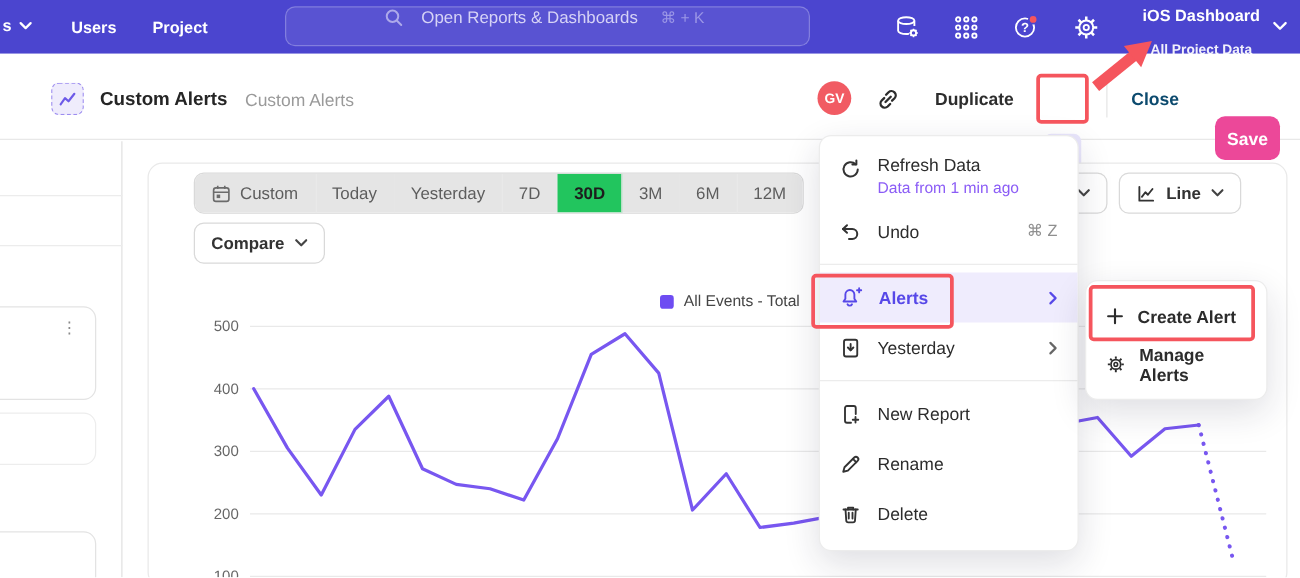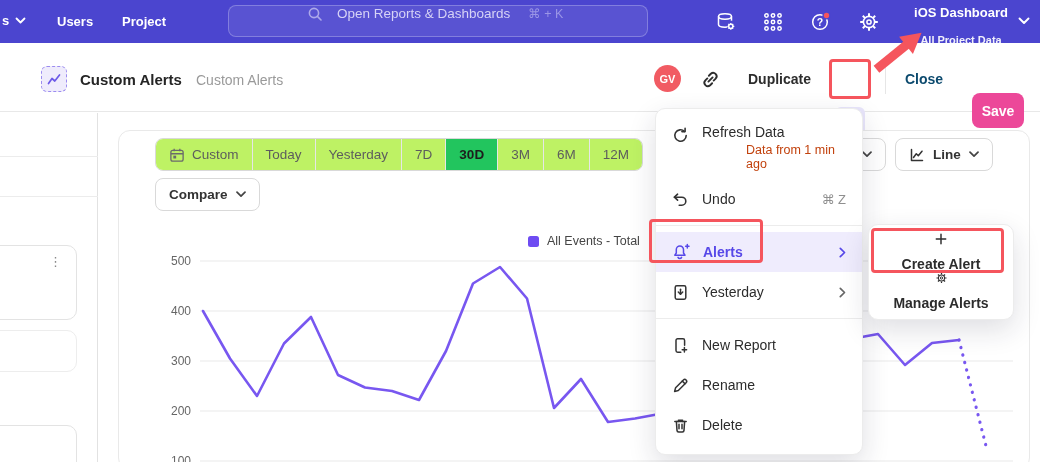--- a/index.html
+++ b/index.html
@@ -38,21 +38,21 @@
   .sidebar { position:absolute; left:0; top:113px; width:98px; height:349px; background:#fff; border-right:1px solid #e2e2e2; }
   .sb-row { position:absolute; left:0; width:98px; border-bottom:1px solid #ececec; }
   .sb-card { position:absolute; left:-22px; background:#fff; border:1px solid #e3e3e3; border-radius:10px; }
   .sb-kebab { position:absolute; right:14px; top:12px; color:#8a8a8a; font-size:13px; letter-spacing:0; line-height:.65; }
 
   
   .main-card { position:absolute; left:118px; top:130px; width:912px; height:340px; background:#fff; border:1px solid #e9e9e9; border-radius:12px; }
 
   
   .seg { position:absolute; left:155px; top:138px; height:33px; display:flex; border:1px solid #d9d9d9; border-radius:8px; background:#fff; overflow:hidden; }
-  .seg-cell { display:flex; align-items:center; justify-content:center; gap:7px; padding:0 13px; font-size:13.5px; color:#5d5d5d; border-right:1px solid #e6e6e6; background:#bef264; }
+  .seg-cell { display:flex; align-items:center; justify-content:center; gap:7px; padding:0 13px; font-size:13.5px; color:#5d5d5d; border-right:1px solid #e6e6e6; background:#e5e5e5; }
   .seg-cell:last-child { border-right:none; }
   .seg-cell.active { background:#22c55e; color:#1d1d1d; font-weight:700; }
   .btn { display:flex; align-items:center; gap:8px; border:1px solid #d9d9d9; border-radius:8px; background:#fff; font-size:13.5px; font-weight:600; color:#333; padding:0 13px; height:33px; }
   .compare-btn { position:absolute; left:155px; top:178px; }
   .linetype-btn { position:absolute; left:895px; top:138px; }
   .hidden-btn { position:absolute; left:800px; top:138px; width:86px; justify-content:flex-end; }
 
   
   .legend { position:absolute; left:528px; top:234px; display:flex; align-items:center; gap:8px; }
   .legend .sw { width:11px; height:11px; border-radius:2.5px; background:#6e4cf2; }
@@ -62,29 +62,29 @@
   .ticklabel { fill:#666; font-size:12px; text-anchor:end; font-family:"Liberation Sans","DejaVu Sans",sans-serif; }
   .series-line { fill:none; stroke-width:2.6; stroke-linejoin:round; stroke-linecap:round; }
   .series-dotted { fill:none; stroke-width:3.2; stroke-dasharray:0.2 7.5; stroke-linecap:round; }
 
   
   .menu { position:absolute; left:655px; top:108px; width:208px; background:#fff; border:1px solid #ececec; border-radius:10px; box-shadow:0 10px 28px rgba(25,25,60,.14); padding:9px 0; z-index:20; }
   .m-row { display:flex; align-items:center; gap:13px; height:40px; padding:0 16px; font-size:14px; font-weight:500; color:#2c2c2c; }
   .m-row .grow { flex:1; }
   .m-refresh { height:auto; padding:6px 16px 8px; align-items:flex-start; }
   .m-refresh .ric { margin-top:3px; }
-  .m-sub { font-size:12.5px; color:#c2410c; font-weight:400; margin-top:3px;margin-left:44px; }
+  .m-sub { font-size:12.5px; color:#8b5cf6; font-weight:400; margin-top:3px; }
   .m-shortcut { font-size:13px; color:#8f8f8f; font-weight:400; }
   .m-div { height:1px; background:#ececec; margin:6px 0; }
   .m-alerts { background:#efecfd; color:#5748e8; font-weight:600; margin:0 0; }
   .mi { flex:0 0 auto; display:flex; align-items:center; }
 
   
   .submenu { position:absolute; left:868px; top:224px; width:146px; background:#fff; border:1px solid #ececec; border-radius:10px; box-shadow:0 10px 28px rgba(25,25,60,.14); padding:8px 0; z-index:21; }
-  .s-row { display:flex; align-items:center; gap:11px; height:39px; padding:0 16px; font-size:14px; font-weight:600; color:#2c2c2c;flex-direction:column; }
+  .s-row { display:flex; align-items:center; gap:11px; height:39px; padding:0 16px; font-size:14px; font-weight:600; color:#2c2c2c; }
 
   
   .redbox { position:absolute; border:3px solid #f5555d; border-radius:4px; z-index:30; pointer-events:none; }
   .rb-dots { left:829px; top:59px; width:42px; height:40px; }
   .rb-alerts { left:649px; top:219px; width:114px; height:44px; }
   .rb-create { left:871px; top:228px; width:133px; height:45px; }
   .red-arrow { position:absolute; left:858px; top:24px; z-index:31; pointer-events:none; }
 
   svg.ic { display:block; }
 </style>

